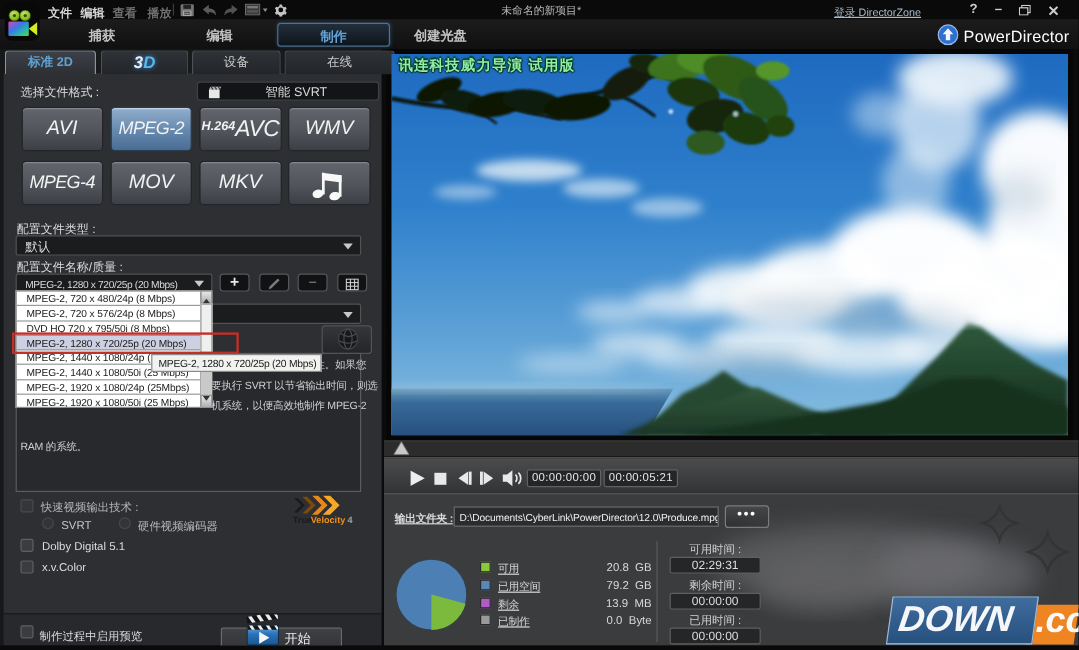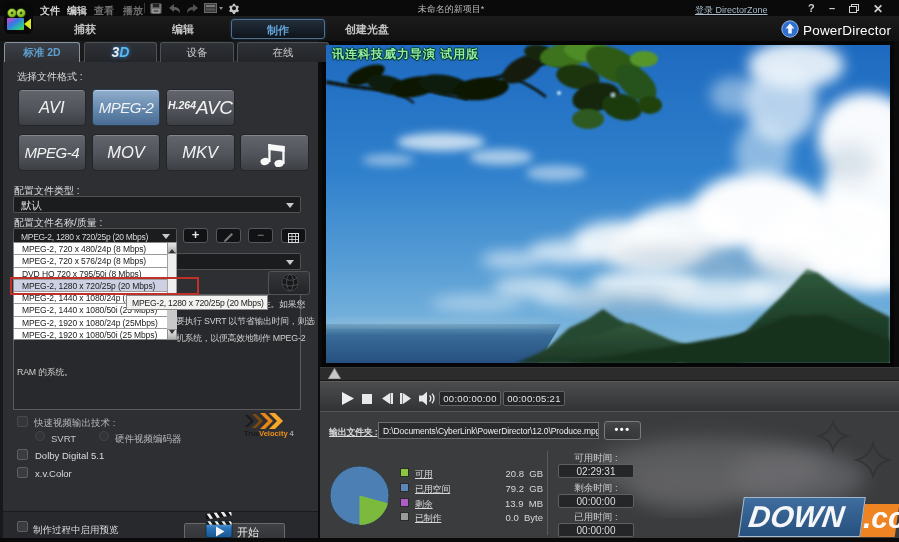--- a/index.html
+++ b/index.html
@@ -172,23 +172,32 @@
     </defs>
     <circle cx="6" cy="5" r="4.6" fill="url(#reelg)" stroke="#203808" stroke-width="0.6"></circle>
     <circle cx="15" cy="5" r="4.6" fill="url(#reelg)" stroke="#203808" stroke-width="0.6"></circle>
     <circle cx="6" cy="5" r="1.4" fill="#304f08"></circle>
     <circle cx="15" cy="5" r="1.4" fill="#304f08"></circle>
     <rect x="1" y="10" width="17" height="12" rx="1" fill="url(#camg)"></rect>
     <path d="M18 16 L25 10.5 L25 21.5 Z" fill="#d8e820"></path>
   </svg>
 
   <span class="lbl" style="left:17px; top:70px;">选择文件格式 :</span>
+  <div id="svrtbtn">
+    <svg width="13" height="10" viewBox="0 0 13 10" style="position:absolute;left:9px;top:3px;">
+      <rect x="0" y="3" width="9" height="7" fill="#e8e8e8"></rect>
+      <path d="M0 3 L9 3 L10.5 0 L1.5 0 Z" fill="#b8b8b8"></path>
+      <path d="M2 0.5 L3.5 2.5 M5 0.5 L6.5 2.5 M8 0.5 L9.5 2.5" stroke="#333" stroke-width="1"></path>
+    </svg>
+    <span style="position:absolute; left:56px; top:1px;">智能 SVRT</span>
+  </div>
   <div class="fmtbtn" style="left:17.5px; top:89px;">AVI</div>
   <div class="fmtbtn fmtsel mpg" style="left:91.8px; top:89px;">MPEG-2</div>
   <div class="fmtbtn" style="left:166px; top:89px;"><span style="font-size:10.5px; font-weight:bold; position:relative; top:-5px;">H.264</span><span style="font-size:19px; letter-spacing:-0.5px;">AVC</span></div>
+  <div class="fmtbtn" style="left:240.2px; top:89px;">WMV</div>
   <div class="fmtbtn mpg" style="left:17.5px; top:133.8px;">MPEG-4</div>
   <div class="fmtbtn" style="left:91.8px; top:133.8px;">MOV</div>
   <div class="fmtbtn" style="left:166px; top:133.8px;">MKV</div>
   <div class="fmtbtn" style="left:240.2px; top:133.8px;">
     <svg width="34" height="28" viewBox="0 0 34 28" style="margin-top:4px;">
       <g fill="#f8f8f8">
         <ellipse cx="8" cy="22.5" rx="4.6" ry="3.5" transform="rotate(-14 8 22.5)"></ellipse>
         <ellipse cx="22" cy="24.5" rx="4.6" ry="3.5" transform="rotate(-14 22 24.5)"></ellipse>
         <rect x="11.3" y="5" width="2.3" height="18"></rect>
         <rect x="25.3" y="7" width="2.3" height="18"></rect>

